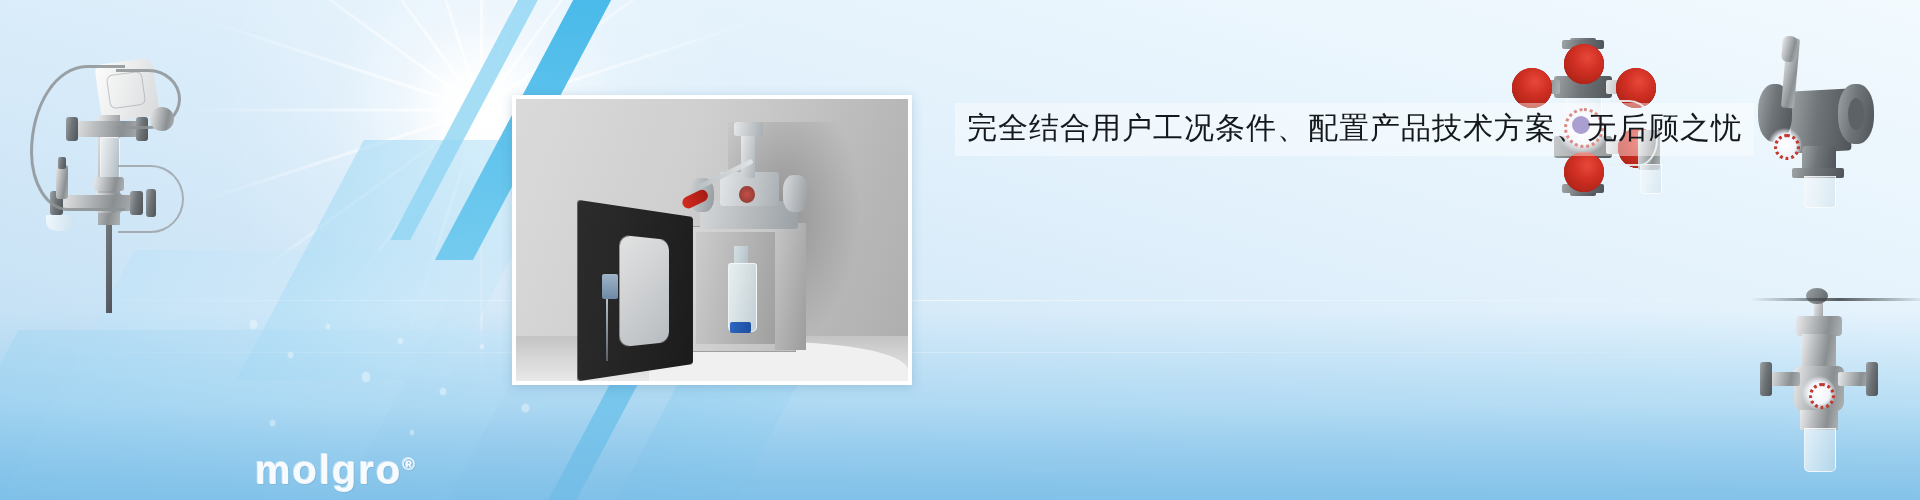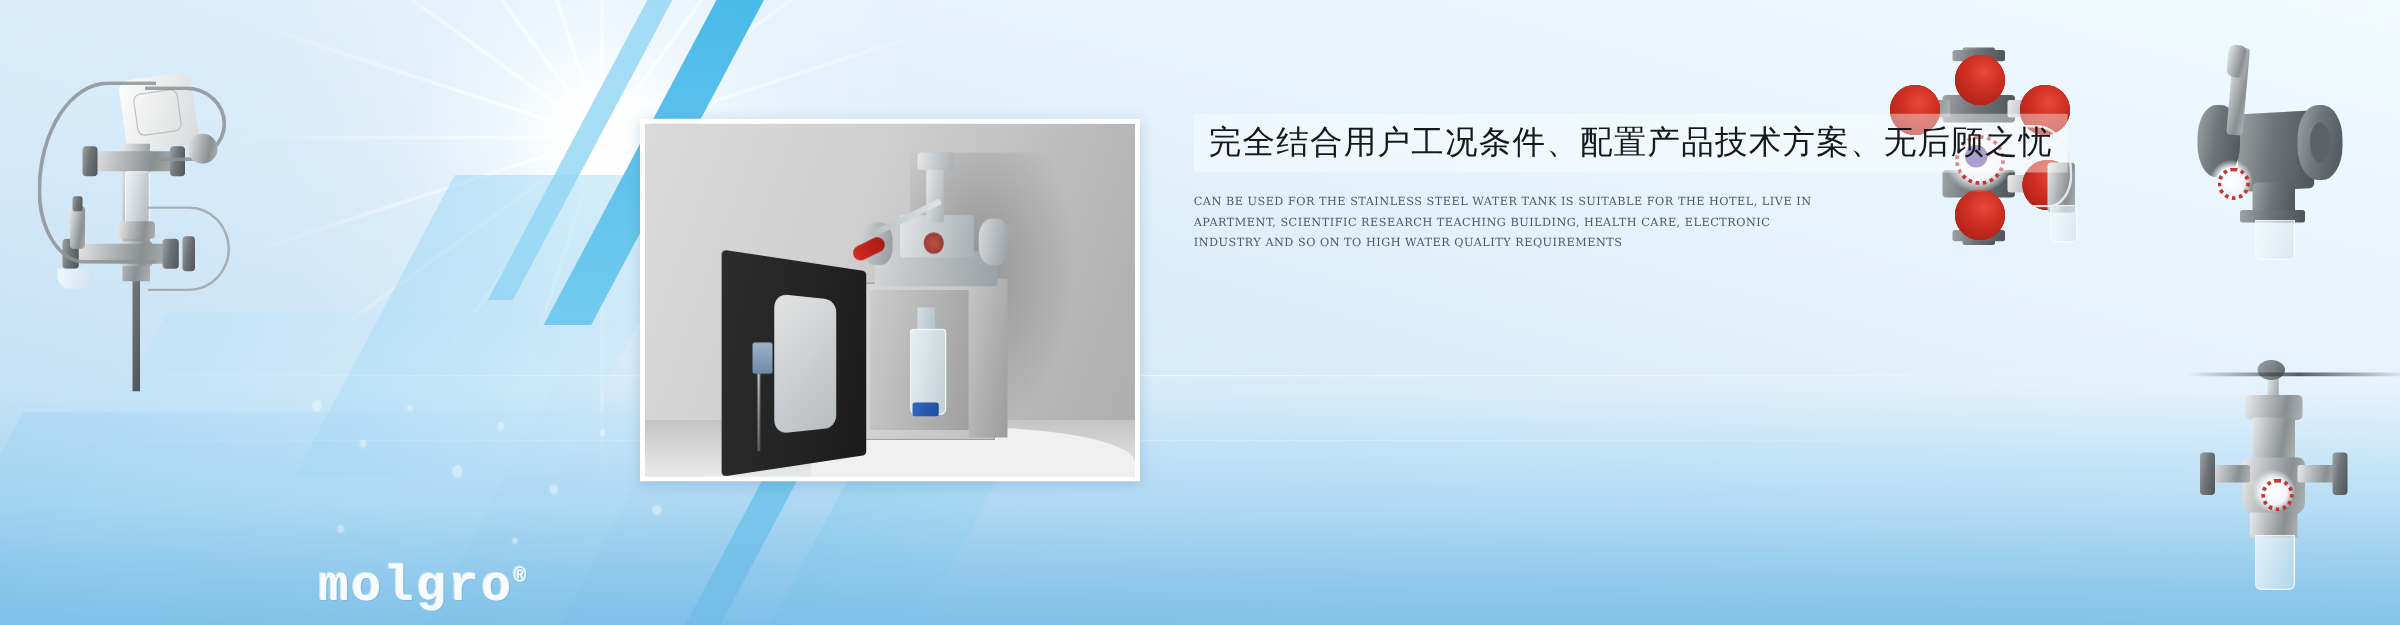--- a/index.html
+++ b/index.html
@@ -54,21 +54,21 @@
   .droplets{position:absolute;left:230px;bottom:20px;width:420px;height:170px;pointer-events:none;opacity:.5;}
   .drop{position:absolute;border-radius:50%;background:rgba(255,255,255,.75);box-shadow:0 0 2px rgba(255,255,255,.9);}
   .hline{
     position:absolute;left:0;width:100%;height:1px;
     background:linear-gradient(to right,rgba(255,255,255,0),rgba(255,255,255,.55),rgba(255,255,255,0));
   }
 
   
   .watermark{
     position:absolute;left:255px;top:448px;
-    font-family:Liberation Mono, monospace;
+    font-family:Liberation Sans, sans-serif;
     font-weight:700;font-size:40px;letter-spacing:2px;
     color:rgba(255,255,255,.92);
     text-shadow:1px 1px 0 rgba(120,175,215,.55),-1px -1px 0 rgba(255,255,255,.6);
     white-space:nowrap;
   }
   .watermark sup{font-size:17px;vertical-align:super;}
 
   
   .photo{
     position:absolute;left:512px;top:95px;width:400px;height:290px;
@@ -163,23 +163,23 @@
     font-family:"DejaVu Serif","Liberation Serif",serif;
     font-size:41px;font-weight:700;color:#14181c;letter-spacing:4px;
     white-space:nowrap;line-height:1.15;
   }
   .headline{
     display:inline-block;margin-top:16px;background:#1f8ae0;
     color:#ffffff;font-size:35px;font-weight:700;letter-spacing:3px;
     padding:7px 16px 9px 16px;white-space:nowrap;line-height:1.05;
   }
   .subline{
-    display:inline-block;margin-top:3px;
+    display:inline-block;margin-top:15px;
     background:rgba(255,255,255,.42);
-    color:#15191d;font-size:26px;font-weight:500;letter-spacing:1px;
+    color:#15191d;font-size:30px;font-weight:500;letter-spacing:1px;
     padding:5px 12px 7px 12px;white-space:nowrap;
   }
   .headline2{
     display:inline-block;margin-top:16px;background:#1f8ae0;
     color:#ffffff;font-size:28px;font-weight:700;letter-spacing:3px;
     padding:7px 22px 9px 22px;white-space:nowrap;
   }
   .encaption{
     margin-top:16px;width:500px;
     font-family:"DejaVu Serif","Liberation Serif",serif;
@@ -350,16 +350,15 @@
     <div class="equip metal-d" style="left:4px;top:82px;width:12px;height:34px;border-radius:3px;"></div>
     <div class="equip metal-d" style="left:110px;top:82px;width:12px;height:34px;border-radius:3px;"></div>
     <div class="equip metal" style="left:44px;top:130px;width:38px;height:20px;"></div>
     <div class="equip glass" style="left:48px;top:148px;width:30px;height:42px;border-radius:0 0 5px 5px;"></div>
     <div class="crest" style="left:46px;top:96px;width:34px;height:34px;"></div>
     <div class="crest-ring" style="left:53px;top:103px;width:20px;height:20px;"></div>
   </div>
 
   <div class="textblock">
     <div><span class="subline">完全结合用户工况条件、配置产品技术方案、无后顾之忧</span></div>
-    <div class="encaption">CAN BE USED FOR THE STAINLESS STEEL WATER TANK IS SUITABLE FOR THE HOTEL, LIVE IN APARTMENT, SCIENTIFIC RESEARCH TEACHING BUILDING, HEALTH CARE, ELECTRONIC INDUSTRY AND SO ON TO HIGH WATER QUALITY REQUIREMENTS</div>
   </div>
 
 </div>
 
 </body></html>

